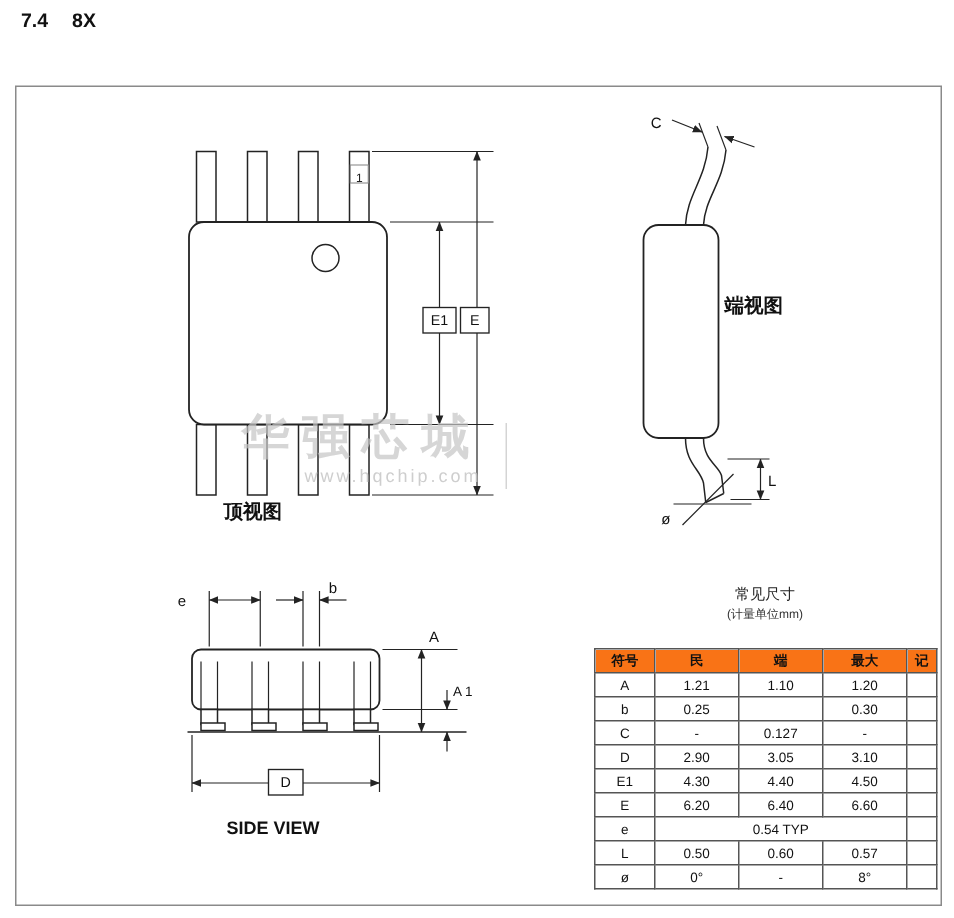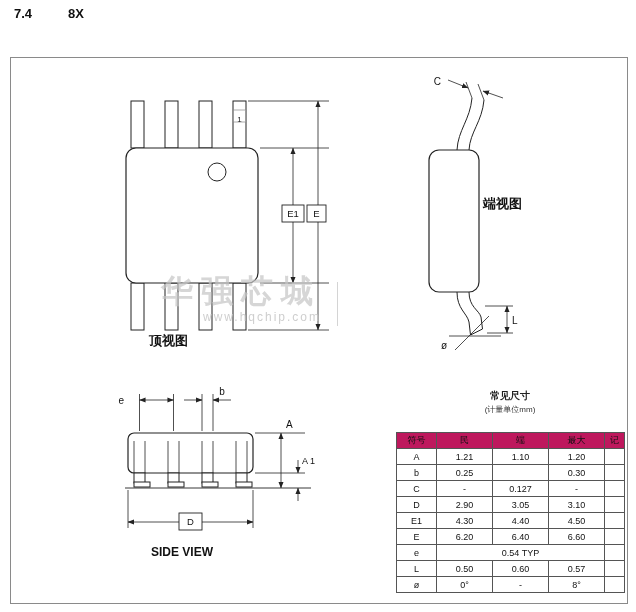--- a/index.html
+++ b/index.html
@@ -1,37 +1,37 @@
 <!DOCTYPE html>
 <html><head>
 <meta charset="utf-8">
 <style>
   html,body{margin:0;padding:0}
   body{
     width:636px;height:612px;position:relative;background:#fff;
     font-family:"Liberation Sans",sans-serif;color:#111;overflow:hidden;
   }
   .heading{position:absolute;left:14px;top:6px;font-size:13px;font-weight:bold}
-  .heading .num{display:inline-block;margin-right:36px}
+  .heading .num{display:inline-block;margin-right:16px}
   .frame{
     position:absolute;left:10px;top:57px;width:618px;height:547px;
     border:1px solid #8a8a8a;box-sizing:border-box;background:#fff;
   }
   .frame > svg{position:absolute;left:0;top:0}
   .wm{position:absolute;color:#c6c6c6;pointer-events:none;white-space:nowrap}
   .wm-brand{left:150px;top:212px;font-size:32px;font-weight:bold;letter-spacing:8px;opacity:.7}
   .wm-url{left:192px;top:252px;font-size:12px;letter-spacing:2px;opacity:.85}
   .wm-divider{position:absolute;left:326px;top:224px;width:1px;height:44px;background:#cfcfcf;opacity:.9}
   .wm-group{left:336px;top:224px;font-size:14px;line-height:22px;opacity:.8}
   .dim-table-wrap{position:absolute;left:385px;top:331px;width:228px}
-  .tbl-title{text-align:center;font-size:10px;font-weight:bold;color:#222}
+  .tbl-title{text-align:center;font-size:10px;font-weight:normal;color:#222}
   .tbl-sub{text-align:center;font-size:8px;color:#333;margin:1px 0 17px}
   table{width:100%;border-collapse:collapse;table-layout:fixed;font-size:9px;color:#111}
   th,td{border:1px solid #555;text-align:center;height:15px;padding:0;overflow:hidden}
-  th{font-weight:normal;background:#be185d}
+  th{font-weight:bold;background:#f97316}
   text{font-family:"Liberation Sans",sans-serif}
 </style>
 </head>
 <body>
 
 <div class="heading">
   <span class="num">7.4</span><span>8X</span>
 </div>
 
 <div class="frame">

